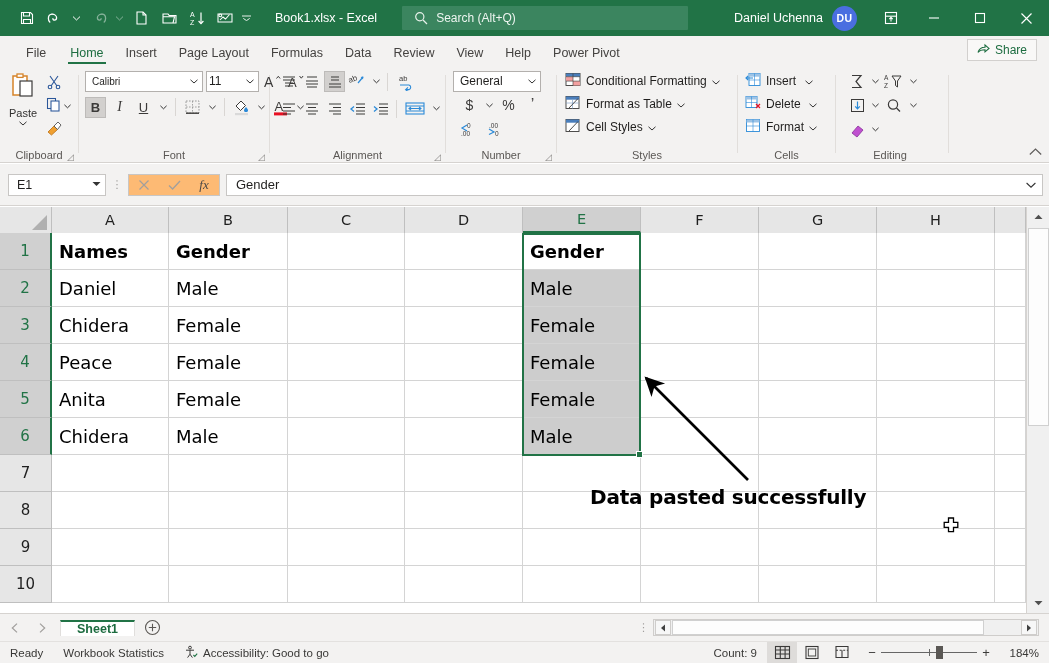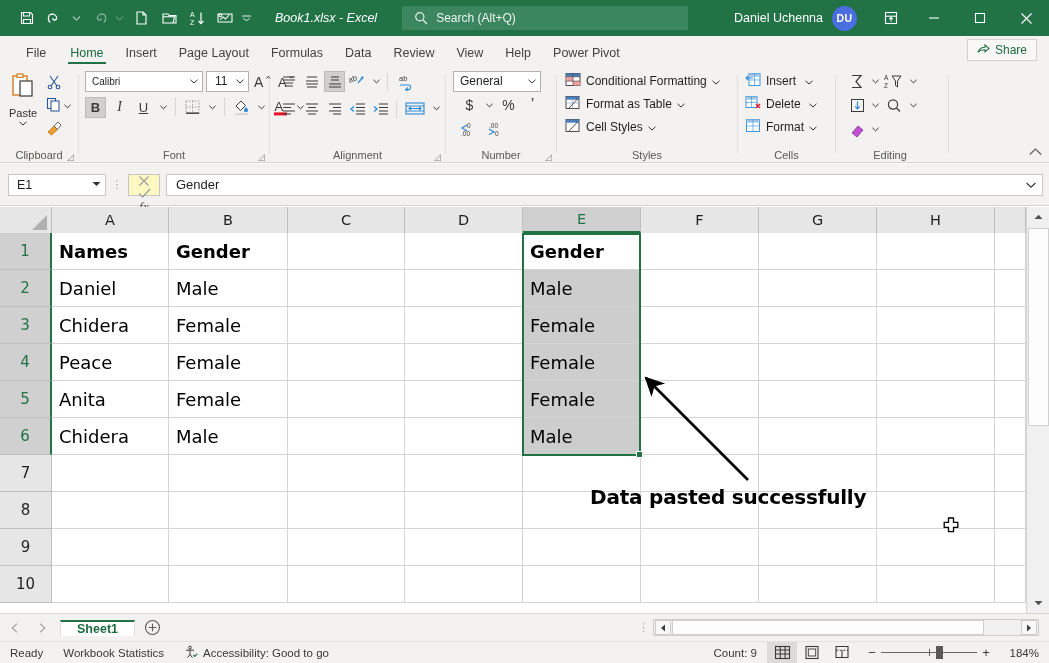--- a/index.html
+++ b/index.html
@@ -22,21 +22,21 @@
   .qat-btn {
     width: 26px; height: 26px; display: flex; align-items: center; justify-content: center;
     color: #ffffff;
   }
   .qat-btn svg { display: block; }
   .qat-caret { width: 13px; height: 26px; display:flex; align-items:center; justify-content:center; color:#ffffff; }
   .qat-btn.disabled { opacity: 0.45; }
   .qat-caret.disabled { opacity: 0.45; }
 
   .title-text {
-    color: #ffffff; font-size: 12.5px; margin-left: 22px; white-space: nowrap; font-style: italic;
+    color: #ffffff; font-size: 12.5px; margin-left: 22px; white-space: nowrap;
   }
   .searchbox {
     margin-left: 25px;
     width: 286px; height: 24px;
     background: #3b855f;
     display: flex; align-items: center; gap: 8px;
     padding-left: 12px;
     border-radius: 1px;
   }
   .searchbox .sicon { color: #e7f1ea; display: flex; }
@@ -114,22 +114,22 @@
 
   
   .g-font { width: 190px; }
   .font-rows { display: flex; flex-direction: column; gap: 4px; padding-left: 6px; }
   .frow { display: flex; align-items: center; gap: 3px; height: 22px; }
   .fname-box {
     width: 118px; height: 21px; border: 1px solid #b3b0ad; background: #fff;
     display: flex; align-items: center; padding: 0 4px 0 6px; font-size: 10px; color: #201f1e;
   }
   .fsize-box {
-    width: 43px; height: 21px; border: 1px solid #b3b0ad; background: #fff;
-    display: flex; align-items: center; padding: 0 4px 0 8px; font-size: 12px; color: #201f1e;
+    width: 53px; height: 21px; border: 1px solid #b3b0ad; background: #fff;
+    display: flex; align-items: center; padding: 0 4px 0 2px; font-size: 12px; color: #201f1e;
   }
   .combo-caret { margin-left: auto; font-size: 8px; color: #444; }
   .ic {
     height: 21px; min-width: 21px; display: flex; align-items: center; justify-content: center;
     color: #3b3a39; font-size: 13px;
   }
   .ic.pressed { background: #d2d0ce; border: 1px solid #bdbbb9; }
   .mini-caret { width: 12px; height: 21px; display: flex; align-items: center; justify-content: center; font-size: 8px; color: #444; }
   .vsep { width: 1px; height: 18px; background: #d9d6d3; margin: 0 3px; }
 
@@ -177,21 +177,21 @@
     margin-left: 8px; width: 98px; height: 22px;
     border: 1px solid #c8c6c4; background: #fff;
     display: flex; align-items: center; padding: 0 4px 0 8px;
     font-size: 12.5px; color: #201f1e;
   }
   .namebox .cv { }
   .namebox .nb-caret { margin-left: auto; font-size: 8px; color: #333; }
   .grip { width: 22px; text-align: center; color: #a19f9d; font-size: 11px; letter-spacing: 0; line-height: 1;}
   .fx-group {
     display: flex; align-items: center; height: 22px;
-    border: 1px solid #c8c6c4; background: #fef9c3; flex-direction: column;
+    border: 1px solid #c8c6c4; background: #fdba74;
   }
   .fx-btn { width: 30px; height: 20px; display: flex; align-items: center; justify-content: center; color: #a19f9d; font-size: 13px; }
   .fx-btn.fx { color: #4a4846; font-style: italic; font-family: "Liberation Serif", serif; font-size: 13px; }
   .fx-input {
     flex: 1; height: 22px; margin-left: 6px; margin-right: 6px;
     border: 1px solid #c8c6c4; background: #fff;
     display: flex; align-items: center; padding: 0 6px 0 9px;
     font-size: 13px; color: #201f1e;
   }
   .fx-expand { margin-left: auto; font-size: 9px; color: #333; }

